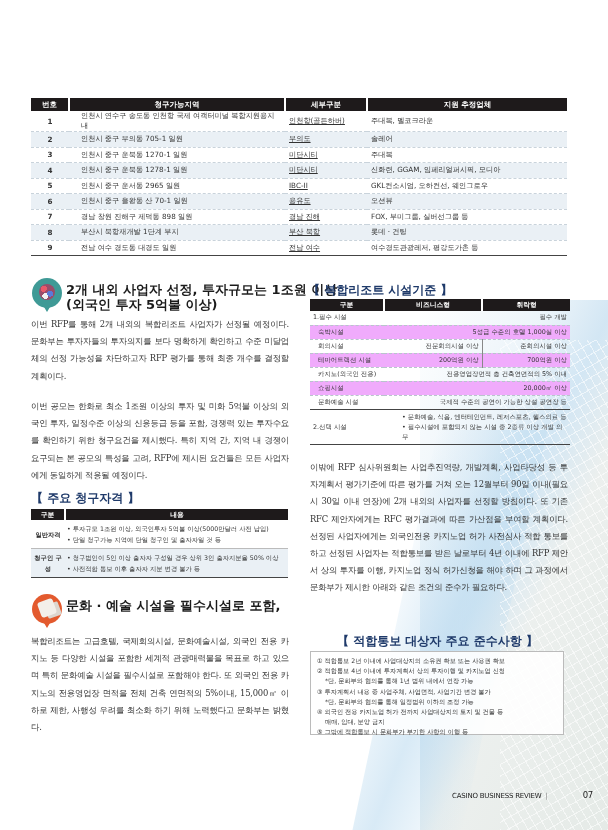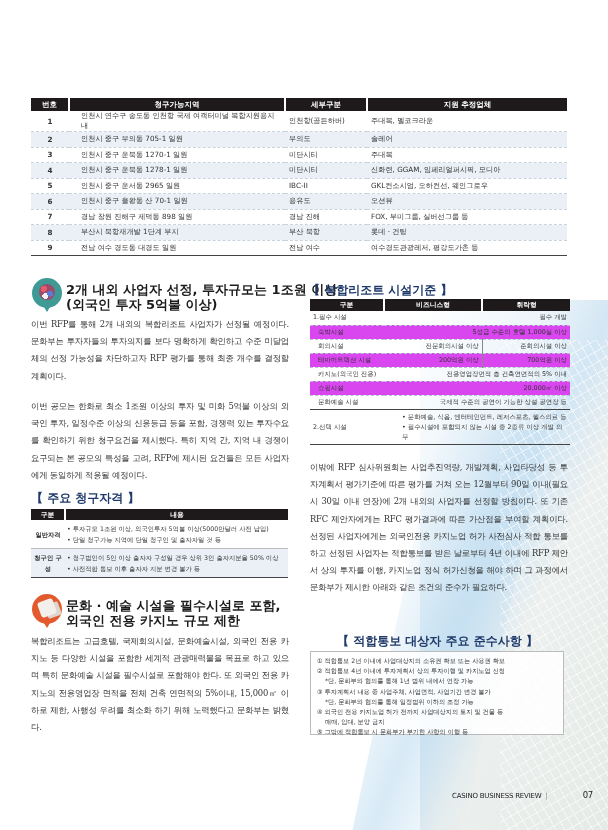--- a/index.html
+++ b/index.html
@@ -26,21 +26,21 @@
 
   
   .top-table { position: absolute; left: 31px; top: 98px; width: 536px; border-collapse: collapse; font-size: 7.2px; }
   .top-table th { background: #1e1a1b; color: #fff; font-weight: bold; height: 13px; border-left: 2px solid #fff; font-size: 7.5px; }
   .top-table th:first-child { border-left: none; }
   .top-table td { height: 15.5px; border-bottom: 1px dashed #c9d3db; padding: 0 4px; color: #333; }
   .top-table tr:nth-child(even) td { background: #eaf0f5; }
   .top-table tr:last-child td { border-bottom: 1.5px solid #444; }
   .top-table td.num { text-align: center; width: 38px; font-weight: bold; }
   .top-table td.reg { width: 216px; padding-left: 12px; }
-  .top-table td.sub { width: 82px; padding-left: 4px; }
+  .top-table td.sub { width: 82px; padding-left: 4px; text-decoration: underline; }
   .top-table td.cmp { padding-left: 4px; }
 
   
   .pin { position: absolute; width: 30px; height: 36px; }
   .pin .circle { position: absolute; left: 0; top: 0; width: 30px; height: 30px; border-radius: 50%; }
   .pin .tip { position: absolute; left: 9px; top: 24px; width: 0; height: 0; border-left: 6px solid transparent; border-right: 6px solid transparent; border-top: 10px solid; }
   .pin .inner { position: absolute; left: 7px; top: 6px; width: 16px; height: 16px; border-radius: 3px; }
   .pin1 .circle { background: #3f9a96; }
   .pin1 .tip { border-top-color: #3f9a96; }
   .pin1 .inner { background: radial-gradient(circle at 30% 30%, #e8596a 0 3px, transparent 3px), radial-gradient(circle at 70% 60%, #5b7bd8 0 3px, transparent 3px), radial-gradient(circle at 40% 75%, #f1f1f1 0 3px, transparent 3px), #9a4c6a; border-radius: 50%; }
@@ -63,21 +63,21 @@
   .req-table td.lbl { text-align: center; font-weight: bold; }
   .req-table tr.alt td { background: #eaf0f5; }
   .req-table tr:last-child td { border-bottom: 1.5px solid #444; }
 
   
   .fac-table { position: absolute; left: 310px; top: 299px; width: 260px; border-collapse: collapse; font-size: 6.4px; }
   .fac-table th { background: #1e1a1b; color: #fff; height: 12px; font-size: 6.8px; font-weight: bold; border-left: 2px solid #fff; }
   .fac-table th:first-child { border-left: none; width: 74px; }
   .fac-table td { height: 14px; border-bottom: 1px dashed #b9c4cd; padding: 0 3px; color: #333; }
   .fac-table td.c { text-align: right; }
-  .fac-table tr.alt td { background: #d946ef; }
+  .fac-table tr.alt td { background: #f0abfc; }
   .fac-table td.split { border-left: 1px solid #888; }
   .fac-table tr.sel td { border-top: 1.5px solid #444; border-bottom: 1.5px solid #444; line-height: 10px; padding-top: 2px; padding-bottom: 2px; }
   .fac-table td.ind { padding-left: 8px; }
 
   
   .comp-box { position: absolute; left: 310px; top: 651px; width: 254px; height: 84px; border: 1px solid #bbb; background: rgba(255,255,255,0.88); padding: 4px 6px; font-size: 6.2px; line-height: 10.2px; color: #333; }
   .comp-box .note { padding-left: 8px; }
 
   .footer { position: absolute; left: 452px; top: 790px; font-size: 7px; color: #222; letter-spacing: -0.2px; }
   .footer .sep { color: #888; margin: 0 4px; }
@@ -197,21 +197,20 @@
   </tbody>
 </table>
 
 <div class="pin pin2" style="left:32px; top:594px;">
   <div class="circle"></div>
     <div class="tip"></div>
     <div class="inner"></div>
 </div>
 <div class="sec-head" style="left:66px; top:598px;">
   <div>문화 · 예술 시설을 필수시설로 포함,</div>
-  <div>외국인 전용 카지노 규모 제한</div>
 </div>
 <p class="body-text" style="left:31px; top:633px; width:258px;">복합리조트는 고급호텔, 국제회의시설, 문화예술시설, 외국인 전용 카지노 등 다양한 시설을 포함한 세계적 관광매력물을 목표로 하고 있으며 특히 문화예술 시설을 필수시설로 포함해야 한다. 또 외국인 전용 카지노의 전용영업장 면적을 전체 건축 연면적의 5%이내, 15,000㎡ 이하로 제한, 사행성 우려를 최소화 하기 위해 노력했다고 문화부는 밝혔다.</p>
 
 <div class="bracket-title" style="left:308px; top:282px;">
   <span class="br">【 </span><span>복합리조트 시설기준</span><span class="br"> 】</span>
 </div>
 <table class="fac-table">
   <thead>
     <tr>
       <th>구분</th>

